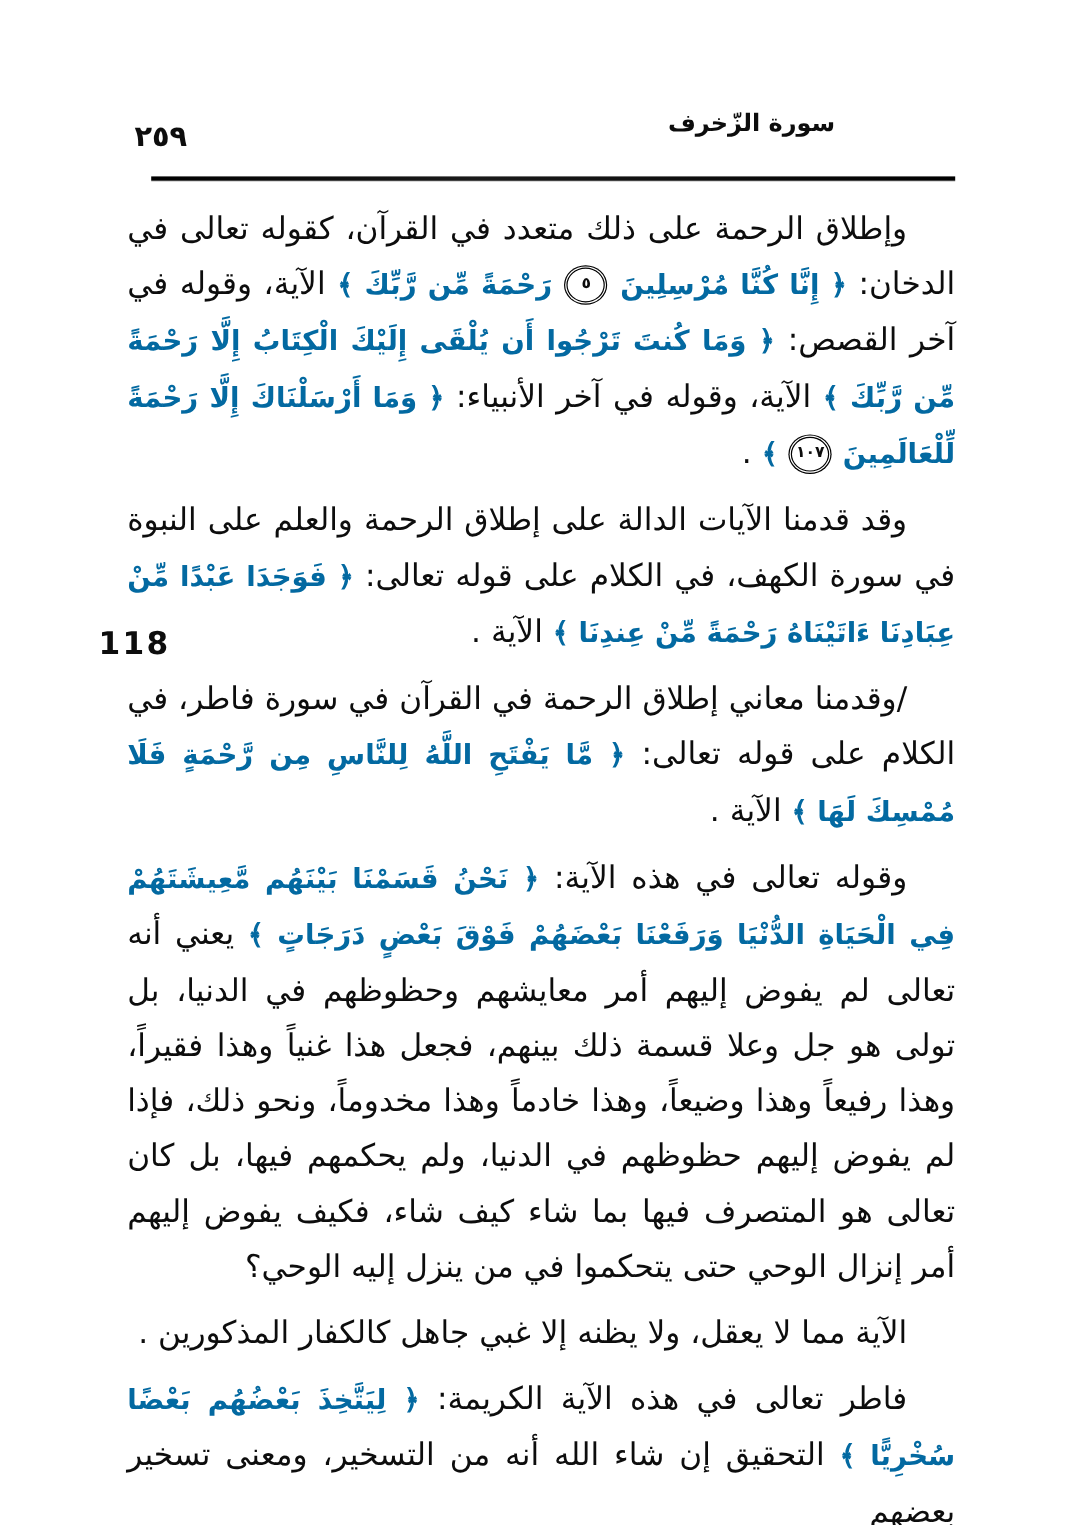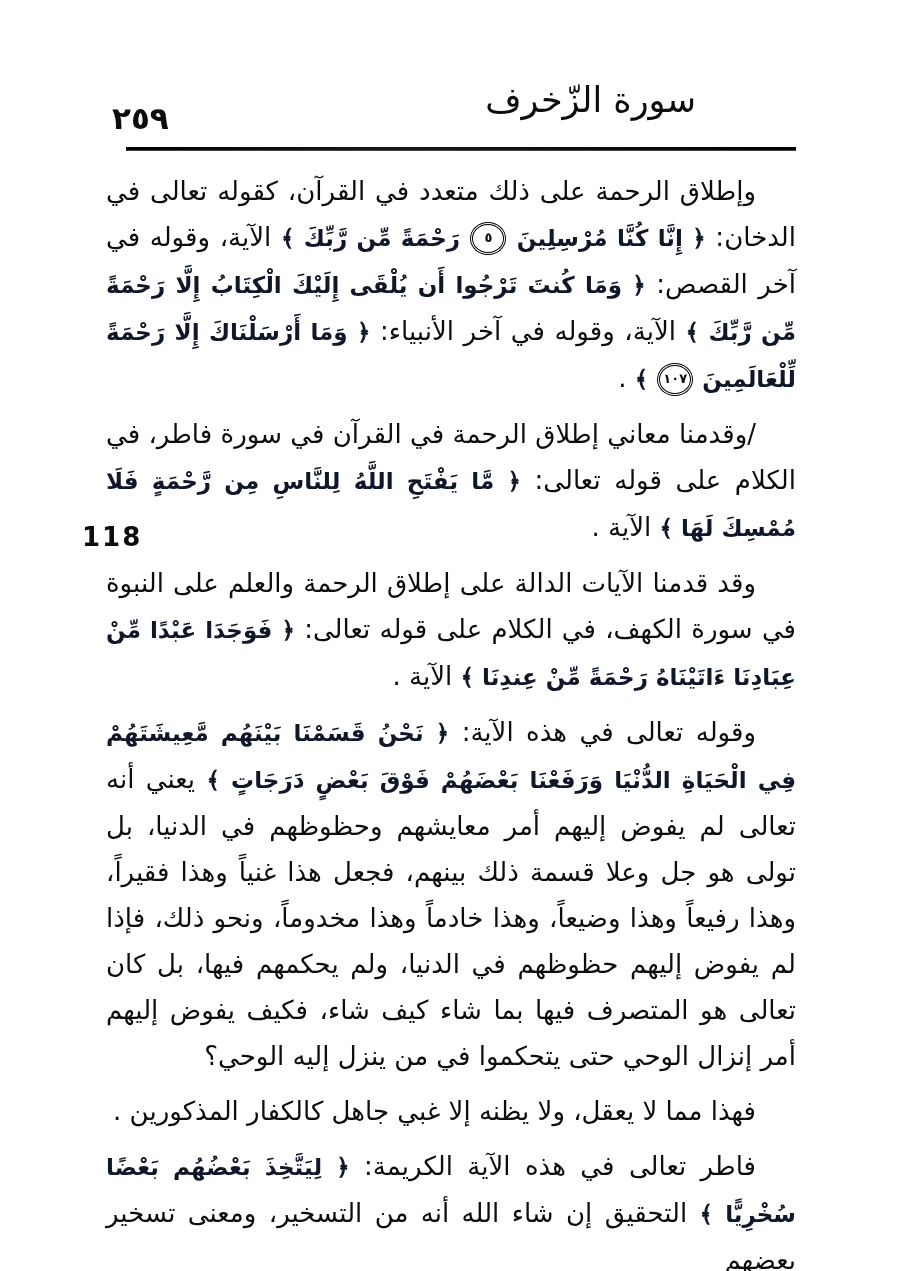--- a/index.html
+++ b/index.html
@@ -13,32 +13,32 @@
     height: 1271px;
     background: #ffffff;
     color: #0d0d0d;
     font-family: "DejaVu Sans", sans-serif;
     overflow: hidden;
     direction: rtl;
   }
   
   .header-title {
     position: absolute;
-    top: 80px;
+    top: 90px;
     right: 204px;
-    font-size: 35px;
-    font-weight: normal;
+    font-size: 20px;
+    font-weight: bold;
     letter-spacing: 0.5px;
     white-space: nowrap;
   }
   .page-number {
     position: absolute;
     top: 100px;
     left: 112px;
-    font-size: 31px;
+    font-size: 24px;
     font-weight: bold;
     letter-spacing: 3px;
     direction: ltr;
   }
   .header-rule {
     position: absolute;
     top: 147px;
     left: 126px;
     width: 670px;
     height: 3px;
@@ -58,21 +58,21 @@
   }
   .para {
     margin: 0 0 9px 0;
     text-indent: 40px;
   }
   .plain { color: #0d0d0d; }
   .quran {
     font-weight: 700;
     font-size: 23px;
     letter-spacing: 0;
-    color: #0f172a;
+    color: #0369a1;
   }
   .ayah-marker {
     display: inline-block;
     min-width: 24px;
     height: 27px;
     line-height: 26px;
     padding: 0 3px;
     margin: 0 3px;
     border: 1.5px solid #000;
     border-radius: 50%;
@@ -103,20 +103,20 @@
   <div class="header-title">سورة الزّخرف</div>
 
   <div class="page-number">٢٥٩</div>
 
   <div class="header-rule"></div>
 
   <div class="margin-number">118</div>
 
   <div class="text-block">
       <p class="para"><span class="plain">وإطلاق الرحمة على ذلك متعدد في القرآن، كقوله تعالى في الدخان: </span><span class="quran">﴿ إِنَّا كُنَّا مُرْسِلِينَ </span><span class="ayah-marker">٥</span><span class="quran"> رَحْمَةً مِّن رَّبِّكَ ﴾</span><span class="plain"> الآية، وقوله في آخر القصص: </span><span class="quran">﴿ وَمَا كُنتَ تَرْجُوا أَن يُلْقَى إِلَيْكَ الْكِتَابُ إِلَّا رَحْمَةً مِّن رَّبِّكَ ﴾</span><span class="plain"> الآية، وقوله في آخر الأنبياء: </span><span class="quran">﴿ وَمَا أَرْسَلْنَاكَ إِلَّا رَحْمَةً لِّلْعَالَمِينَ </span><span class="ayah-marker">١٠٧</span><span class="quran"> ﴾</span><span class="plain"> .</span></p>
+      <p class="para"><span class="plain">وقد قدمنا الآيات الدالة على إطلاق الرحمة والعلم على النبوة في سورة الكهف، في الكلام على قوله تعالى: </span><span class="quran">﴿ فَوَجَدَا عَبْدًا مِّنْ عِبَادِنَا ءَاتَيْنَاهُ رَحْمَةً مِّنْ عِندِنَا ﴾</span><span class="plain"> الآية .</span></p>
       <p class="para"><span class="plain">/وقدمنا معاني إطلاق الرحمة في القرآن في سورة فاطر، في الكلام على قوله تعالى: </span><span class="quran">﴿ مَّا يَفْتَحِ اللَّهُ لِلنَّاسِ مِن رَّحْمَةٍ فَلَا مُمْسِكَ لَهَا ﴾</span><span class="plain"> الآية .</span></p>
-      <p class="para"><span class="plain">وقد قدمنا الآيات الدالة على إطلاق الرحمة والعلم على النبوة في سورة الكهف، في الكلام على قوله تعالى: </span><span class="quran">﴿ فَوَجَدَا عَبْدًا مِّنْ عِبَادِنَا ءَاتَيْنَاهُ رَحْمَةً مِّنْ عِندِنَا ﴾</span><span class="plain"> الآية .</span></p>
       <p class="para"><span class="plain">وقوله تعالى في هذه الآية: </span><span class="quran">﴿ نَحْنُ قَسَمْنَا بَيْنَهُم مَّعِيشَتَهُمْ فِي الْحَيَاةِ الدُّنْيَا وَرَفَعْنَا بَعْضَهُمْ فَوْقَ بَعْضٍ دَرَجَاتٍ ﴾</span><span class="plain"> يعني أنه تعالى لم يفوض إليهم أمر معايشهم وحظوظهم في الدنيا، بل تولى هو جل وعلا قسمة ذلك بينهم، فجعل هذا غنياً وهذا فقيراً، وهذا رفيعاً وهذا وضيعاً، وهذا خادماً وهذا مخدوماً، ونحو ذلك، فإذا لم يفوض إليهم حظوظهم في الدنيا، ولم يحكمهم فيها، بل كان تعالى هو المتصرف فيها بما شاء كيف شاء، فكيف يفوض إليهم أمر إنزال الوحي حتى يتحكموا في من ينزل إليه الوحي؟</span></p>
-      <p class="para"><span class="plain">فهذا مما لا يعقل، ولا يظنه إلا غبي جاهل كالكفار المذكورين .</span></p>
+      <p class="para"><span class="plain">الآية مما لا يعقل، ولا يظنه إلا غبي جاهل كالكفار المذكورين .</span></p>
       <p class="para"><span class="plain">فاطر تعالى في هذه الآية الكريمة: </span><span class="quran">﴿ لِيَتَّخِذَ بَعْضُهُم بَعْضًا سُخْرِيًّا ﴾</span><span class="plain"> التحقيق إن شاء الله أنه من التسخير، ومعنى تسخير بعضهم</span></p>
     </div>
 
 </div>
 
 </body></html>

